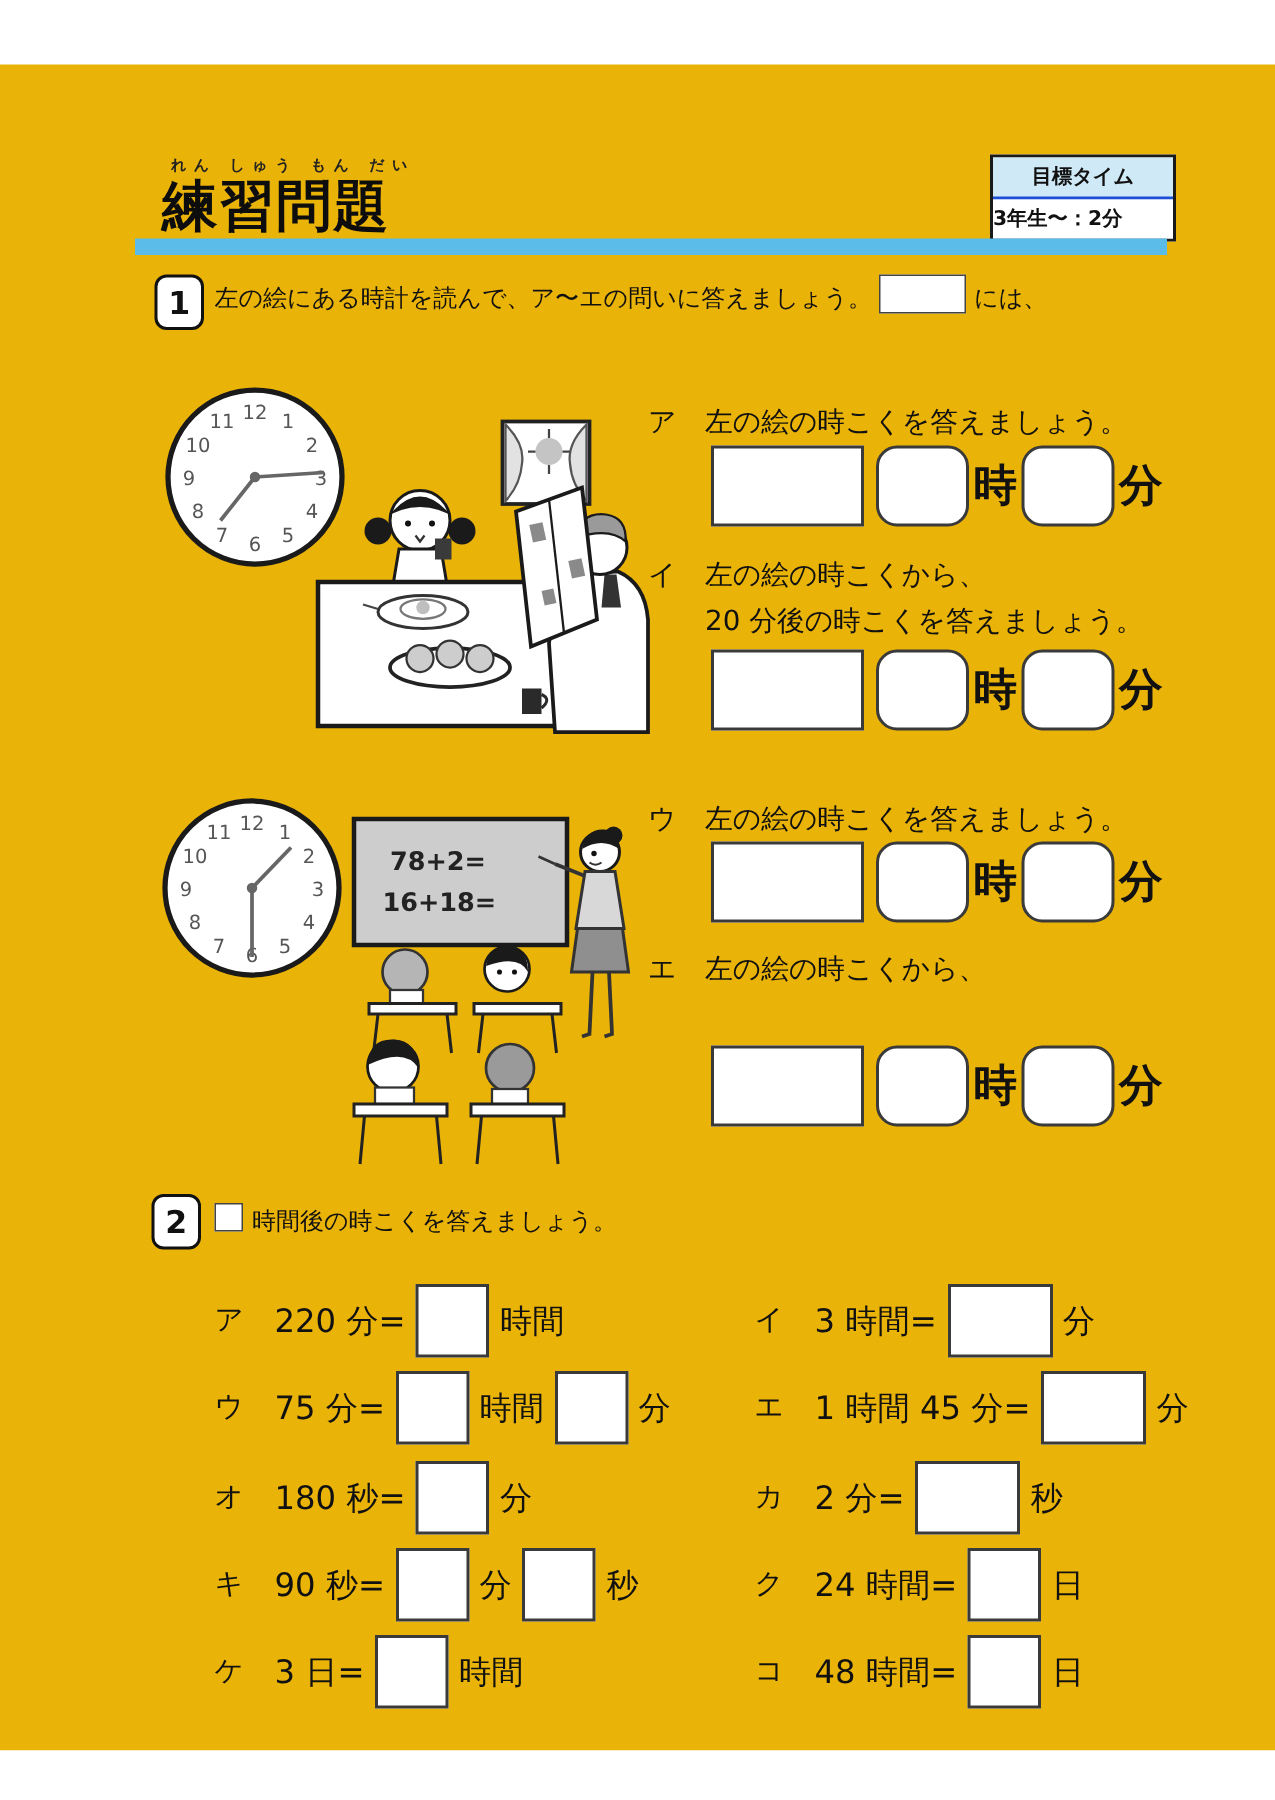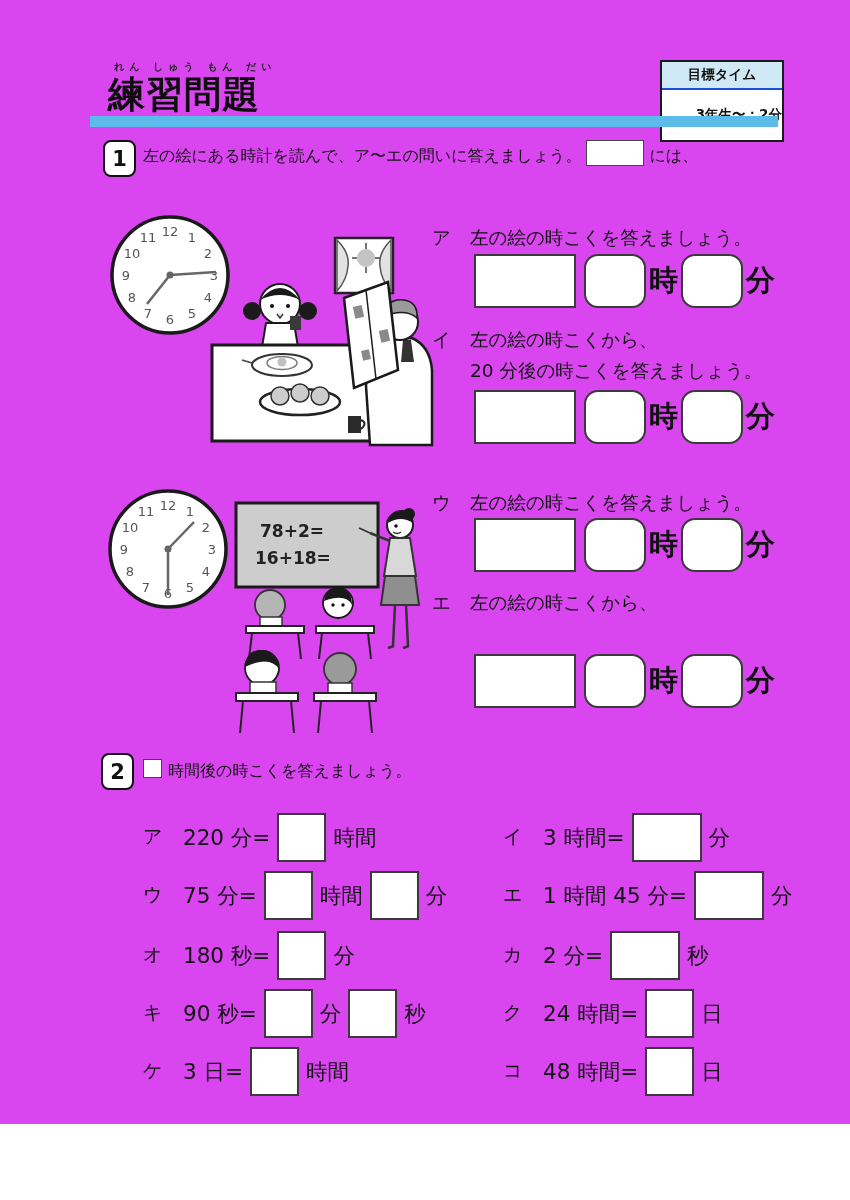--- a/index.html
+++ b/index.html
@@ -1,27 +1,27 @@
 <!DOCTYPE html>
 <html><head>
 <meta charset="utf-8">
 <style>
   html,body{margin:0;padding:0;background:#fff;}
-  .page{position:relative;width:850px;height:1124px;background:#d946ef;overflow:hidden;
-        font-family:"DejaVu Sans",sans-serif;color:#111;}
+  .page{position:relative;width:850px;height:1124px;background:#eab308;overflow:hidden;
+        font-family:"DejaVu Sans",sans-serif;color:#111;margin-top:43px;}
   .abs{position:absolute;}
 
   
   .furigana{font-size:10px;letter-spacing:5px;color:#222;font-weight:600;}
   .page-title{font-size:37px;font-weight:900;letter-spacing:1px;color:#0d0d0d;}
   .accent-bar{background:#5cbce9;height:11px;width:688px;}
   .goal-box{width:120px;border:2px solid #1a1a1a;background:#fff;}
   .goal-box .gb-head{background:#cfe9f6;border-bottom:2px solid #1d4ed8;font-size:13.5px;
        font-weight:bold;text-align:center;padding:4px 0;}
-  .goal-box .gb-val{font-size:13.5px;font-weight:bold;text-align:right;padding:16px 0;background:#fff;}
+  .goal-box .gb-val{font-size:13.5px;font-weight:bold;text-align:left;padding:4px 0;background:#fff;}
 
   
   .pnum{width:29px;height:33px;border:2.5px solid #111;border-radius:8px;display:flex;
         align-items:center;justify-content:center;font-size:21px;font-weight:600;background:#fff;}
 
   .instr{font-size:16px;line-height:32px;}
   .inline-box{display:inline-block;width:56px;height:24px;border:1.5px solid #444;
         vertical-align:-5px;margin:0 5px;background:#fff;}
   .sq-symbol{display:inline-block;width:17px;height:17px;border:1.5px solid #444;
         vertical-align:-2px;margin-right:6px;background:#fff;}

